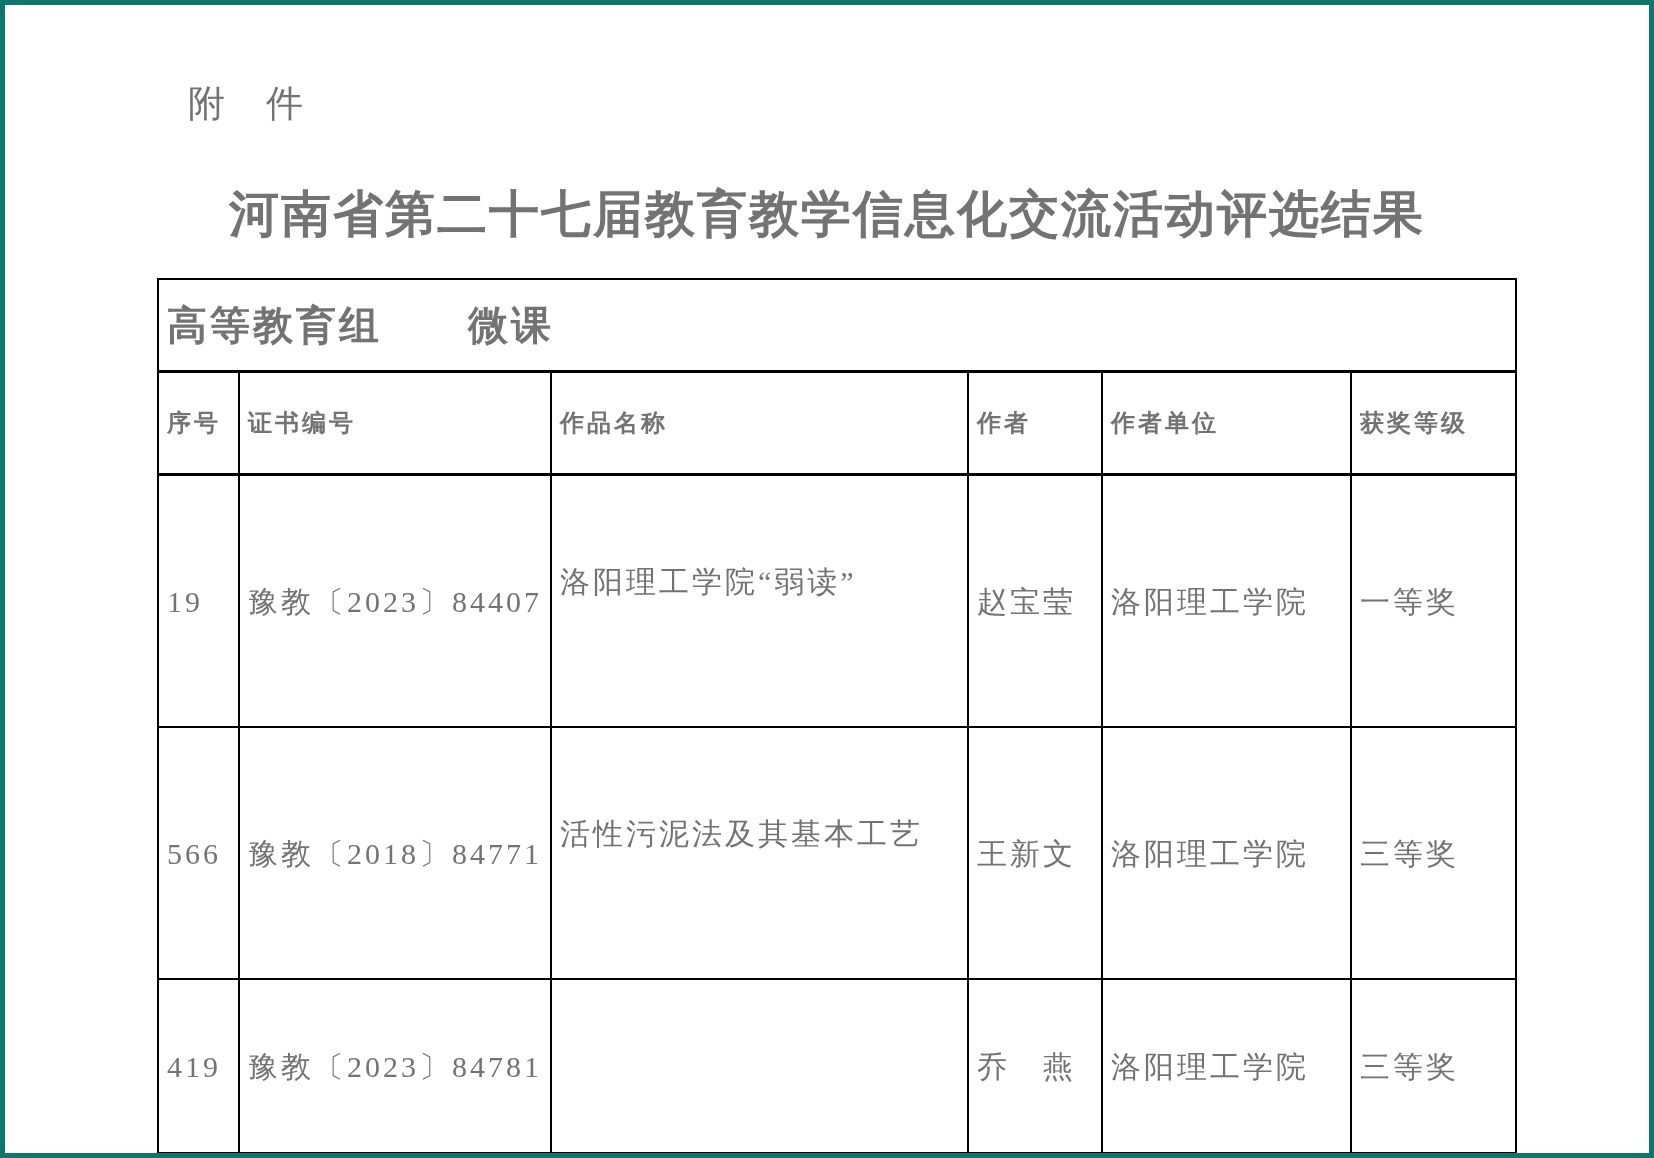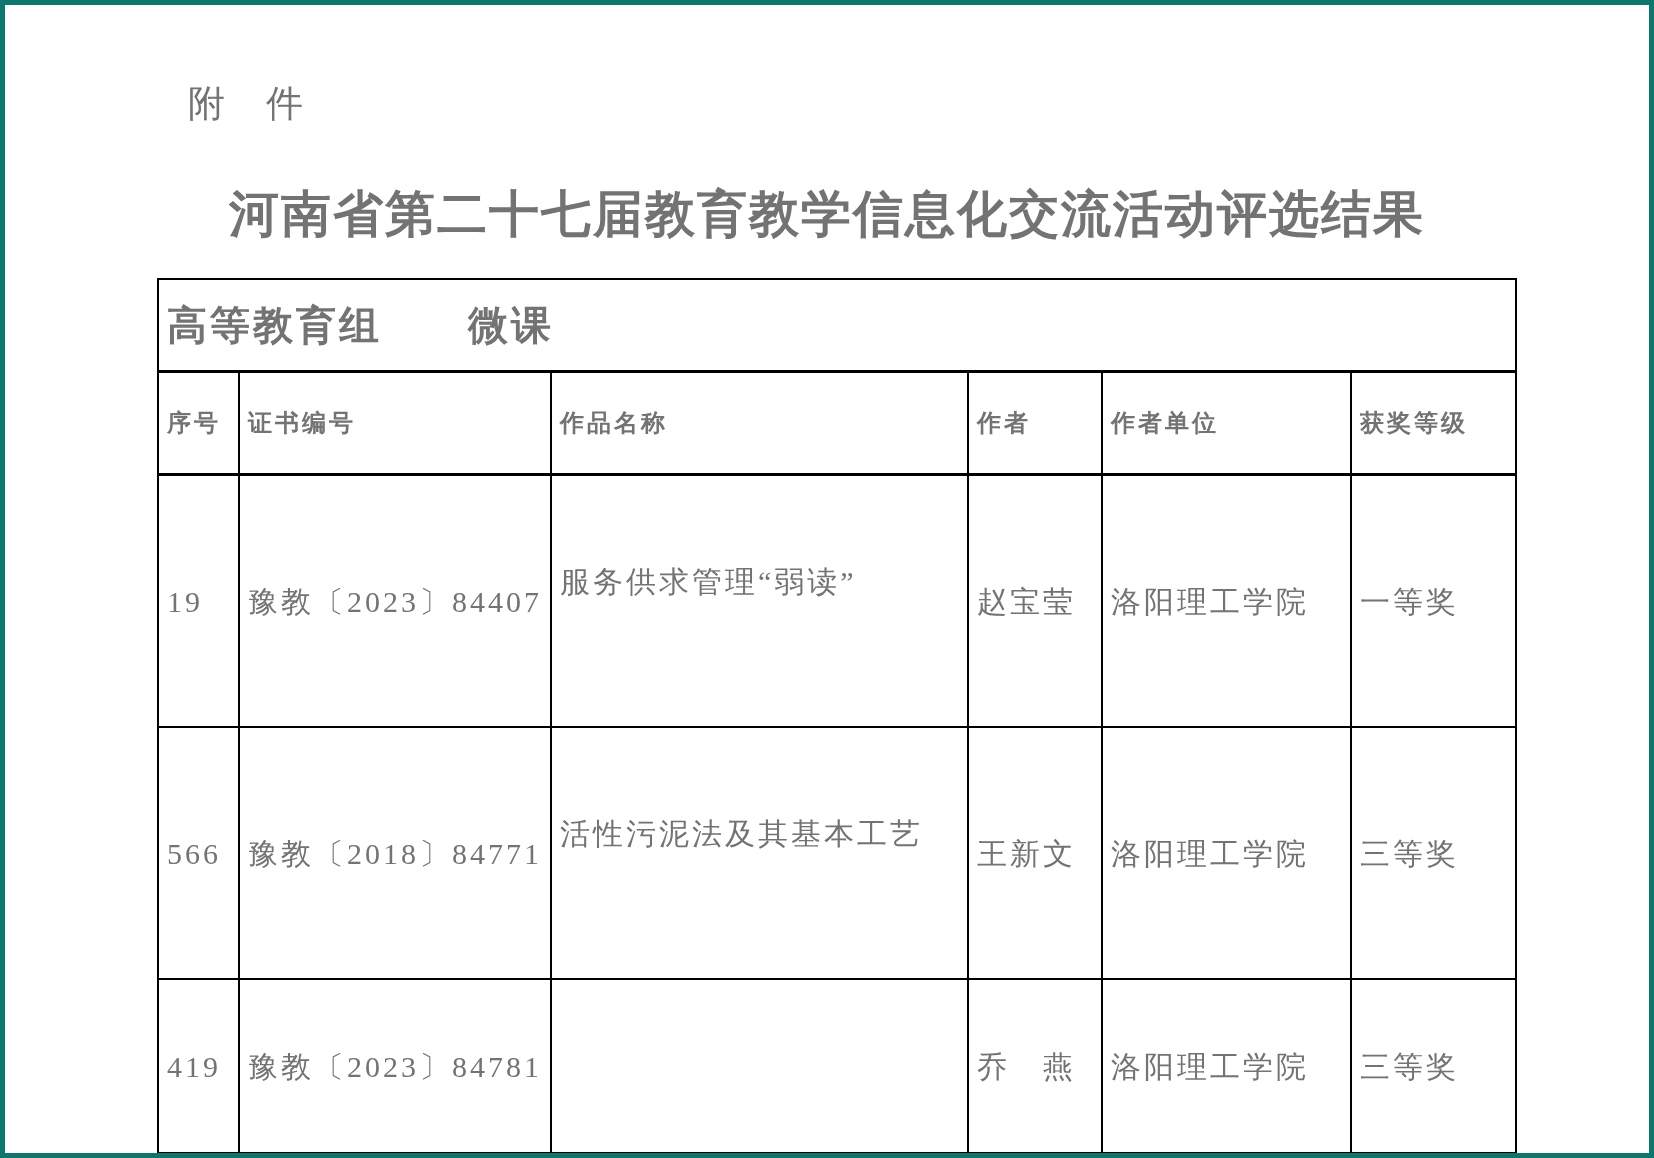--- a/index.html
+++ b/index.html
@@ -112,21 +112,21 @@
       <td>作品名称</td>
       <td>作者</td>
       <td>作者单位</td>
       <td>获奖等级</td>
     </tr>
 
     <tr class="data-row">
       <td>19</td>
       <td>豫教〔2023〕84407</td>
       <td>
-        <div class="work-main">服务供求管理“弱读”</div>
+        <div class="work-main">洛阳理工学院“弱读”</div>
         
       </td>
       <td>赵宝莹</td>
       <td>洛阳理工学院</td>
       <td>一等奖</td>
     </tr>
 
 
     <tr class="data-row">
       <td>566</td>

